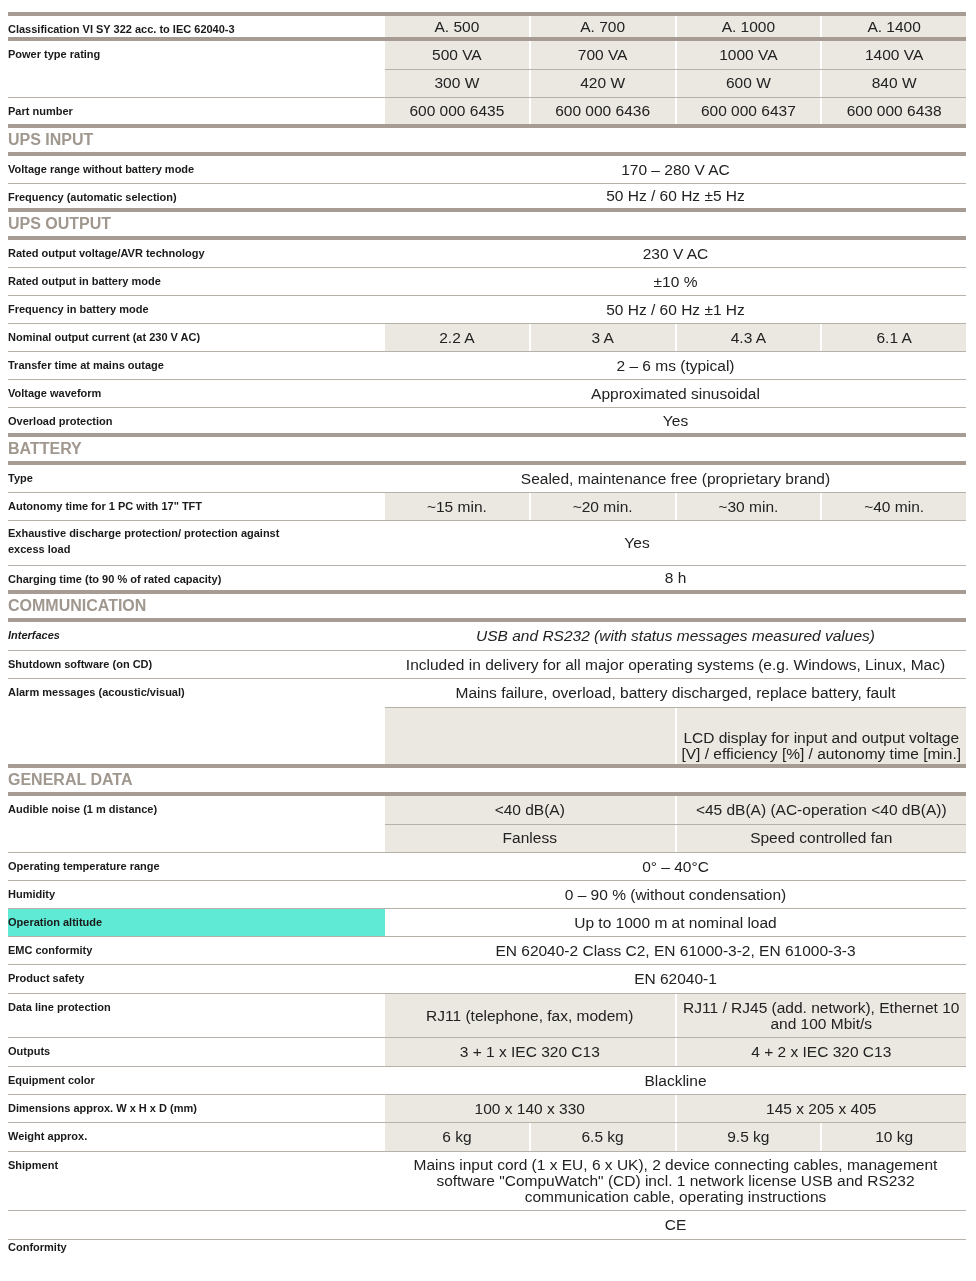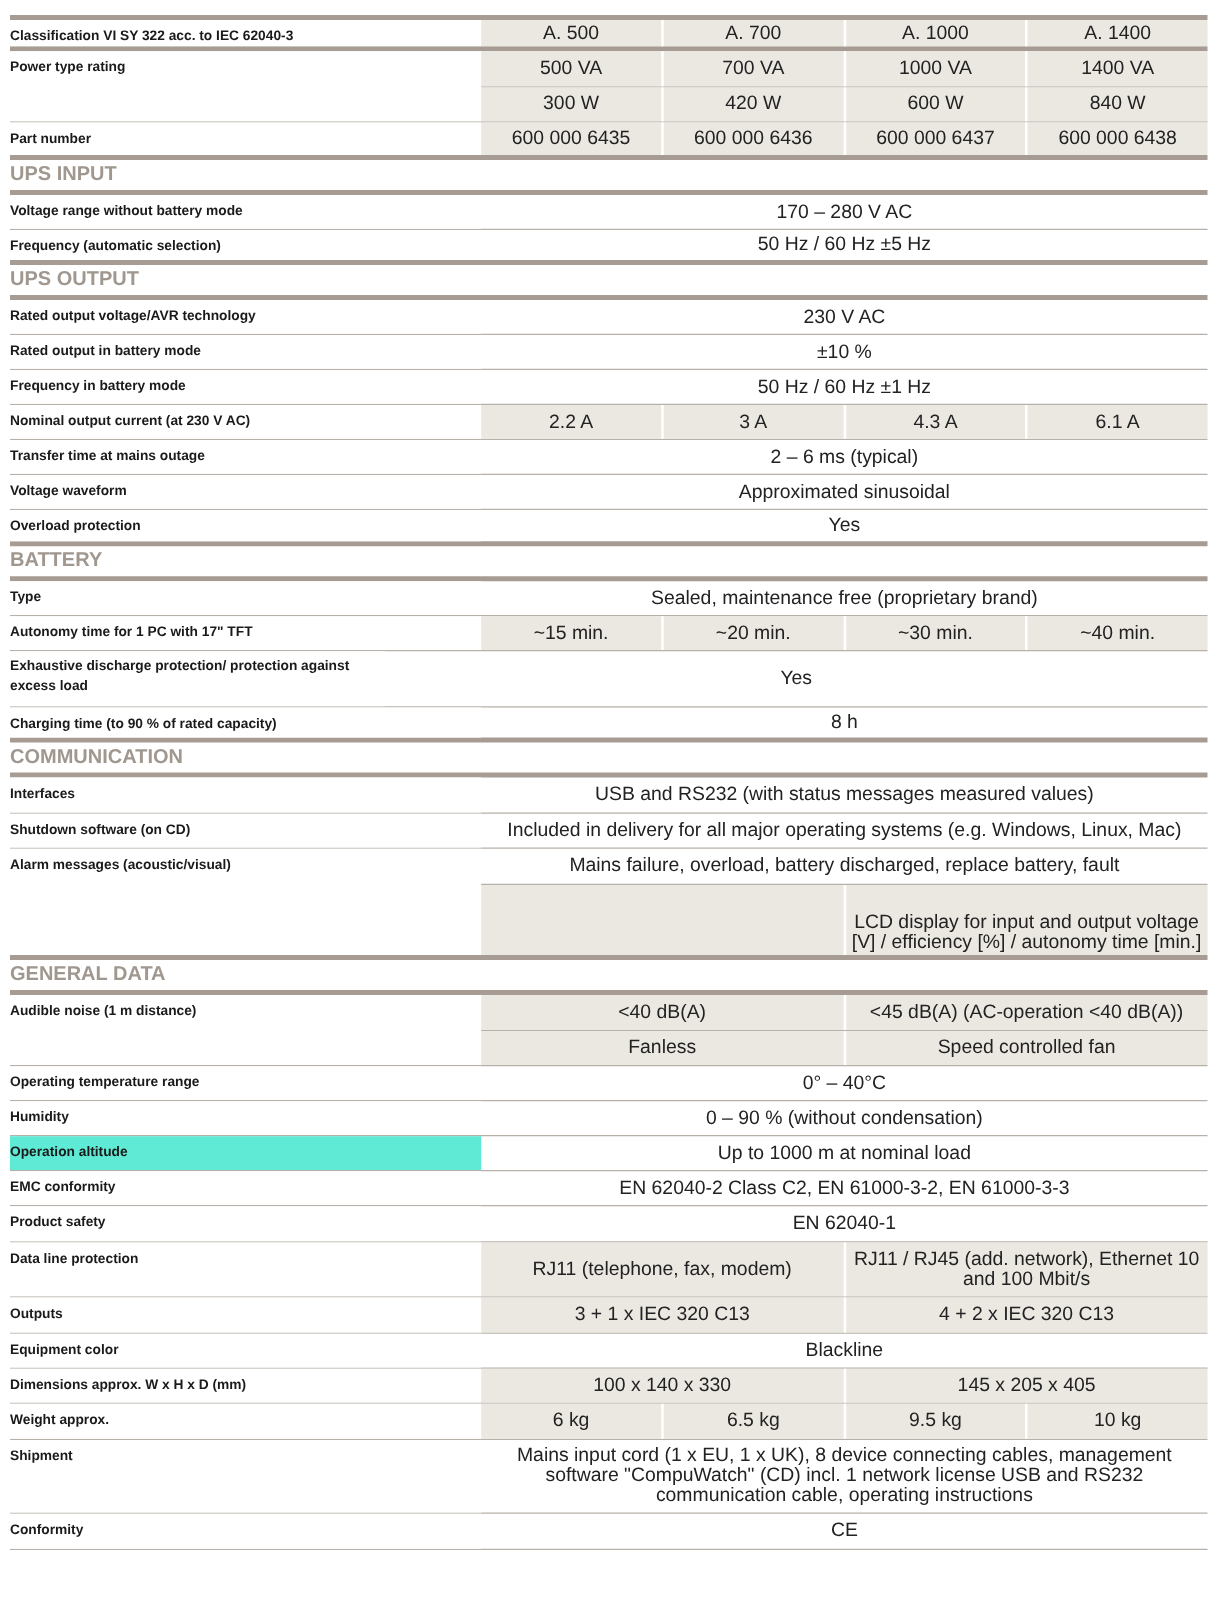--- a/index.html
+++ b/index.html
@@ -181,21 +181,21 @@
       </div>
       <div class="row thick-b" style="height: 28px;">
         <div class="lbl" style="background: rgb(255, 255, 255);">Charging time (to 90 % of rated capacity)</div>
         <div class="vals">
           <div class="sub">
             <div class="cell span4">8 h</div>
           </div>
         </div>
       </div>
       <div class="section">COMMUNICATION</div>
-      <div class="row thin-b" style="height: 29px;">
+      <div class="row thin-b" style="height: 29px; font-style: italic;">
         <div class="lbl" style="background: rgb(255, 255, 255);">Interfaces</div>
         <div class="vals">
           <div class="sub">
             <div class="cell span4">USB and RS232 (with status messages measured values)</div>
           </div>
         </div>
       </div>
       <div class="row thin-b" style="height: 28px;">
         <div class="lbl" style="background: rgb(255, 255, 255);">Shutdown software (on CD)</div>
         <div class="vals">
@@ -313,26 +313,26 @@
             <div class="cell">6.5 kg</div>
             <div class="cell">9.5 kg</div>
             <div class="cell">10 kg</div>
           </div>
         </div>
       </div>
       <div class="row thin-b" style="height: 59px;">
         <div class="lbl" style="background: rgb(255, 255, 255);">Shipment</div>
         <div class="vals">
           <div class="sub">
-            <div class="cell span4">Mains input cord (1 x EU, 1 x UK), 8 device connecting cables, management software "CompuWatch" (CD) incl. 1 network license USB and RS232 communication cable, operating instructions</div>
+            <div class="cell span4">Mains input cord (1 x EU, 6 x UK), 2 device connecting cables, management software "CompuWatch" (CD) incl. 1 network license USB and RS232 communication cable, operating instructions</div>
           </div>
         </div>
       </div>
       <div class="row thin-b" style="height: 29px;">
-        <div class="lbl" style="background: rgb(255, 255, 255);">Conformity</div>
+        <div class="lbl" style="background: rgb(255, 255, 255); margin-top: 23px;">Conformity</div>
         <div class="vals">
           <div class="sub">
             <div class="cell span4">CE</div>
           </div>
         </div>
       </div>
     </div>
 </div>
 
 </body></html>

